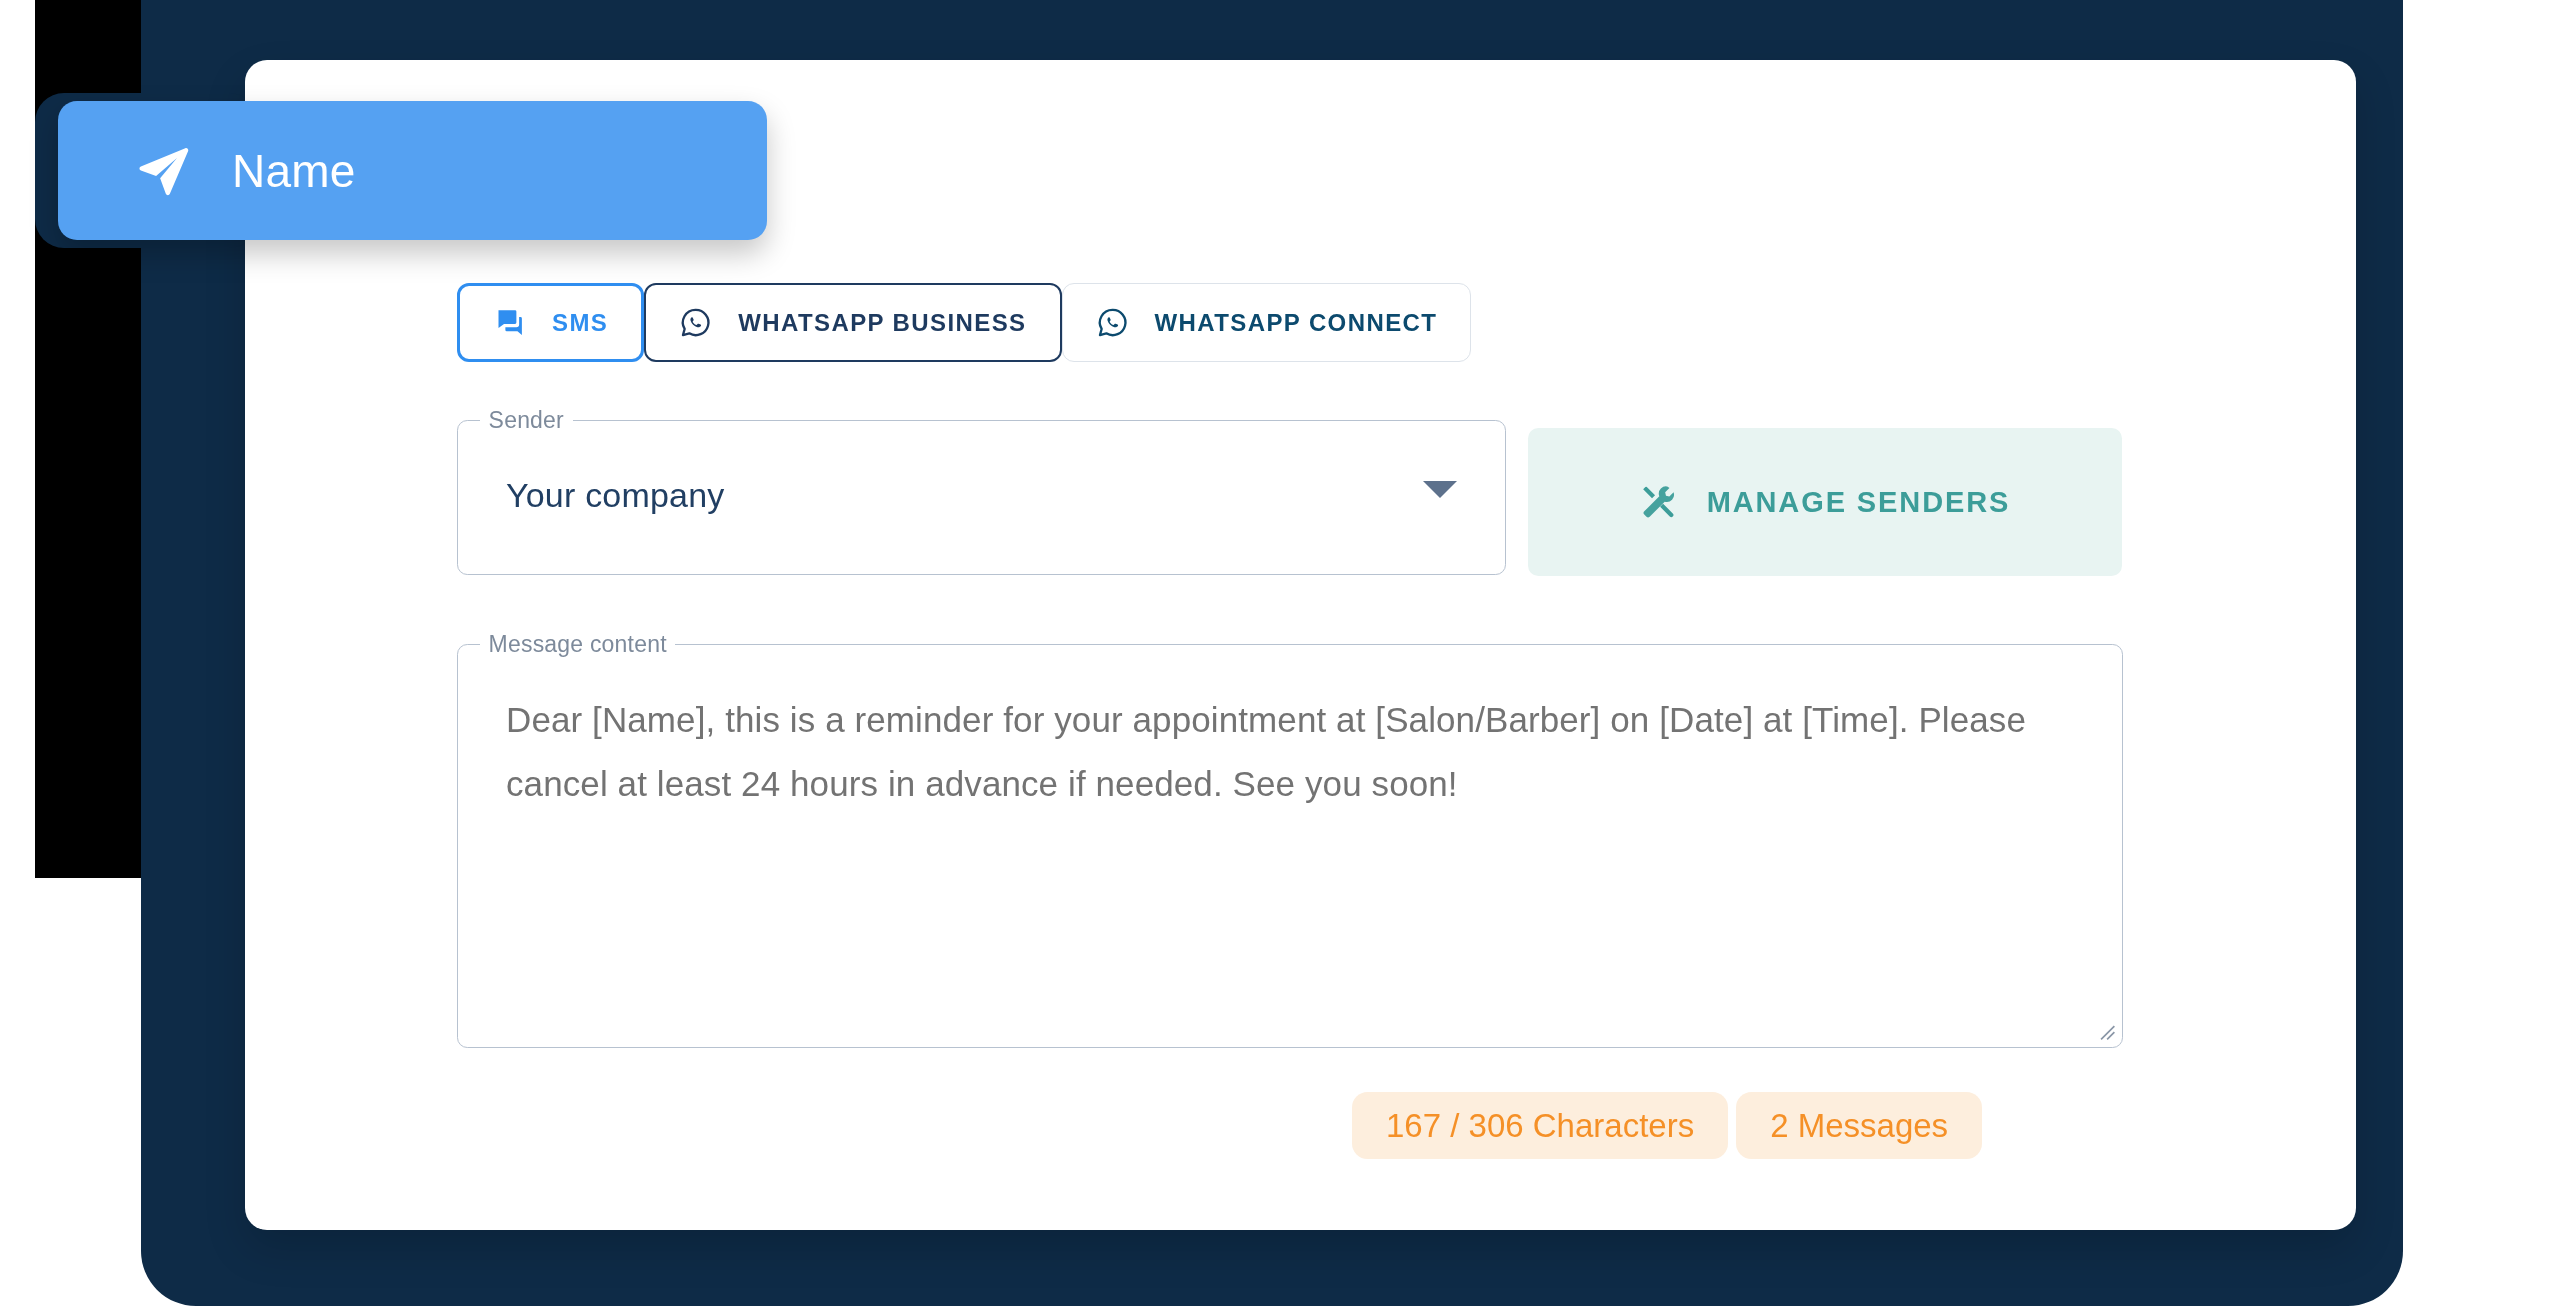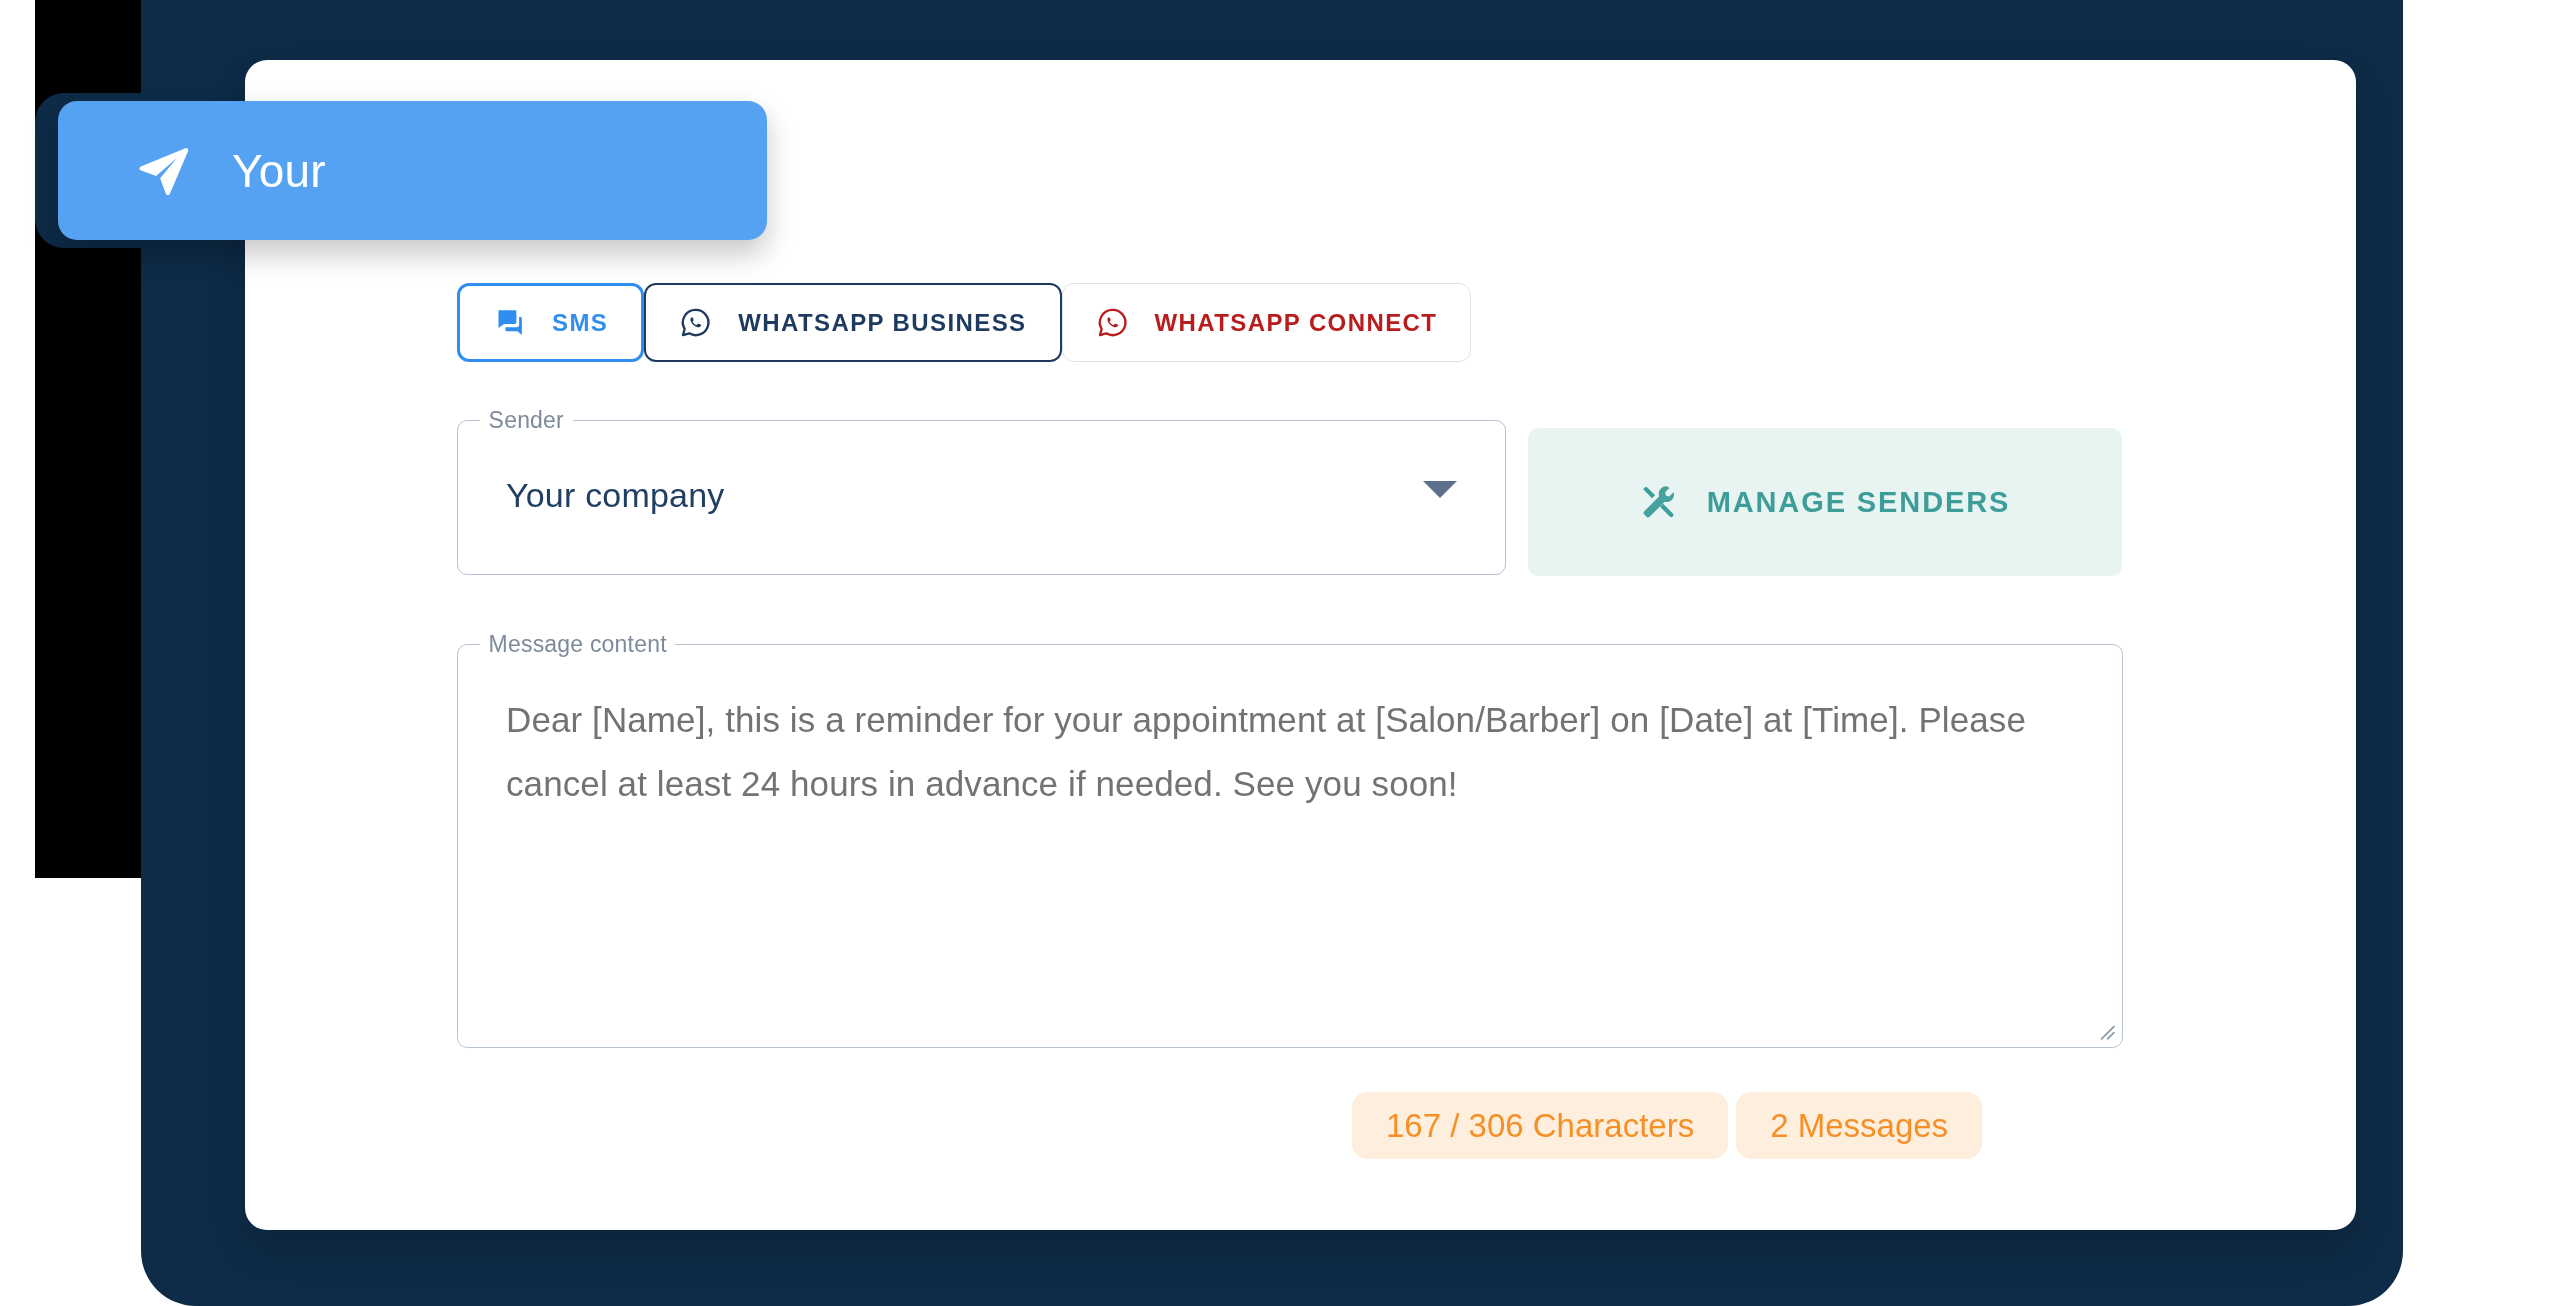--- a/index.html
+++ b/index.html
@@ -129,21 +129,21 @@
     flex: 0 0 auto;
   }
   .tab.is-active {
     border-color: #2f8ef0;
     color: #2f8ef0;
     border-width: 3.4px;
   }
   .tab.is-disabled {
     border-color: #dde3ea;
     border-width: 1.7px;
-    color: #b91c1c;
+    color: #0c4a6e;
     cursor: default;
   }
 
   
   .field {
     position: absolute;
     box-sizing: border-box;
     border: 1.7px solid #b7c2d0;
     border-radius: 10.3px;
     background: #ffffff;
@@ -338,17 +338,17 @@
     </div>
 
   </div>
 
   <button class="send-button">
     <span class="send-icon">
       <svg viewBox="0 0 24 24" width="57" height="57" fill="#ffffff" aria-hidden="true">
         <path d="M21.6 2.6 2.9 10.3c-.8.3-.8 1.4 0 1.7l6.4 2.3 8.8-7.6-7.1 8.6 2.4 6.5c.3.8 1.4.8 1.7 0L22.8 3.8c.3-.8-.5-1.5-1.2-1.2z"></path>
       </svg>
     </span>
-    <span class="send-label">Your</span>
+    <span class="send-label">Name</span>
   </button>
 
 </div>
 
 
 </body></html>

